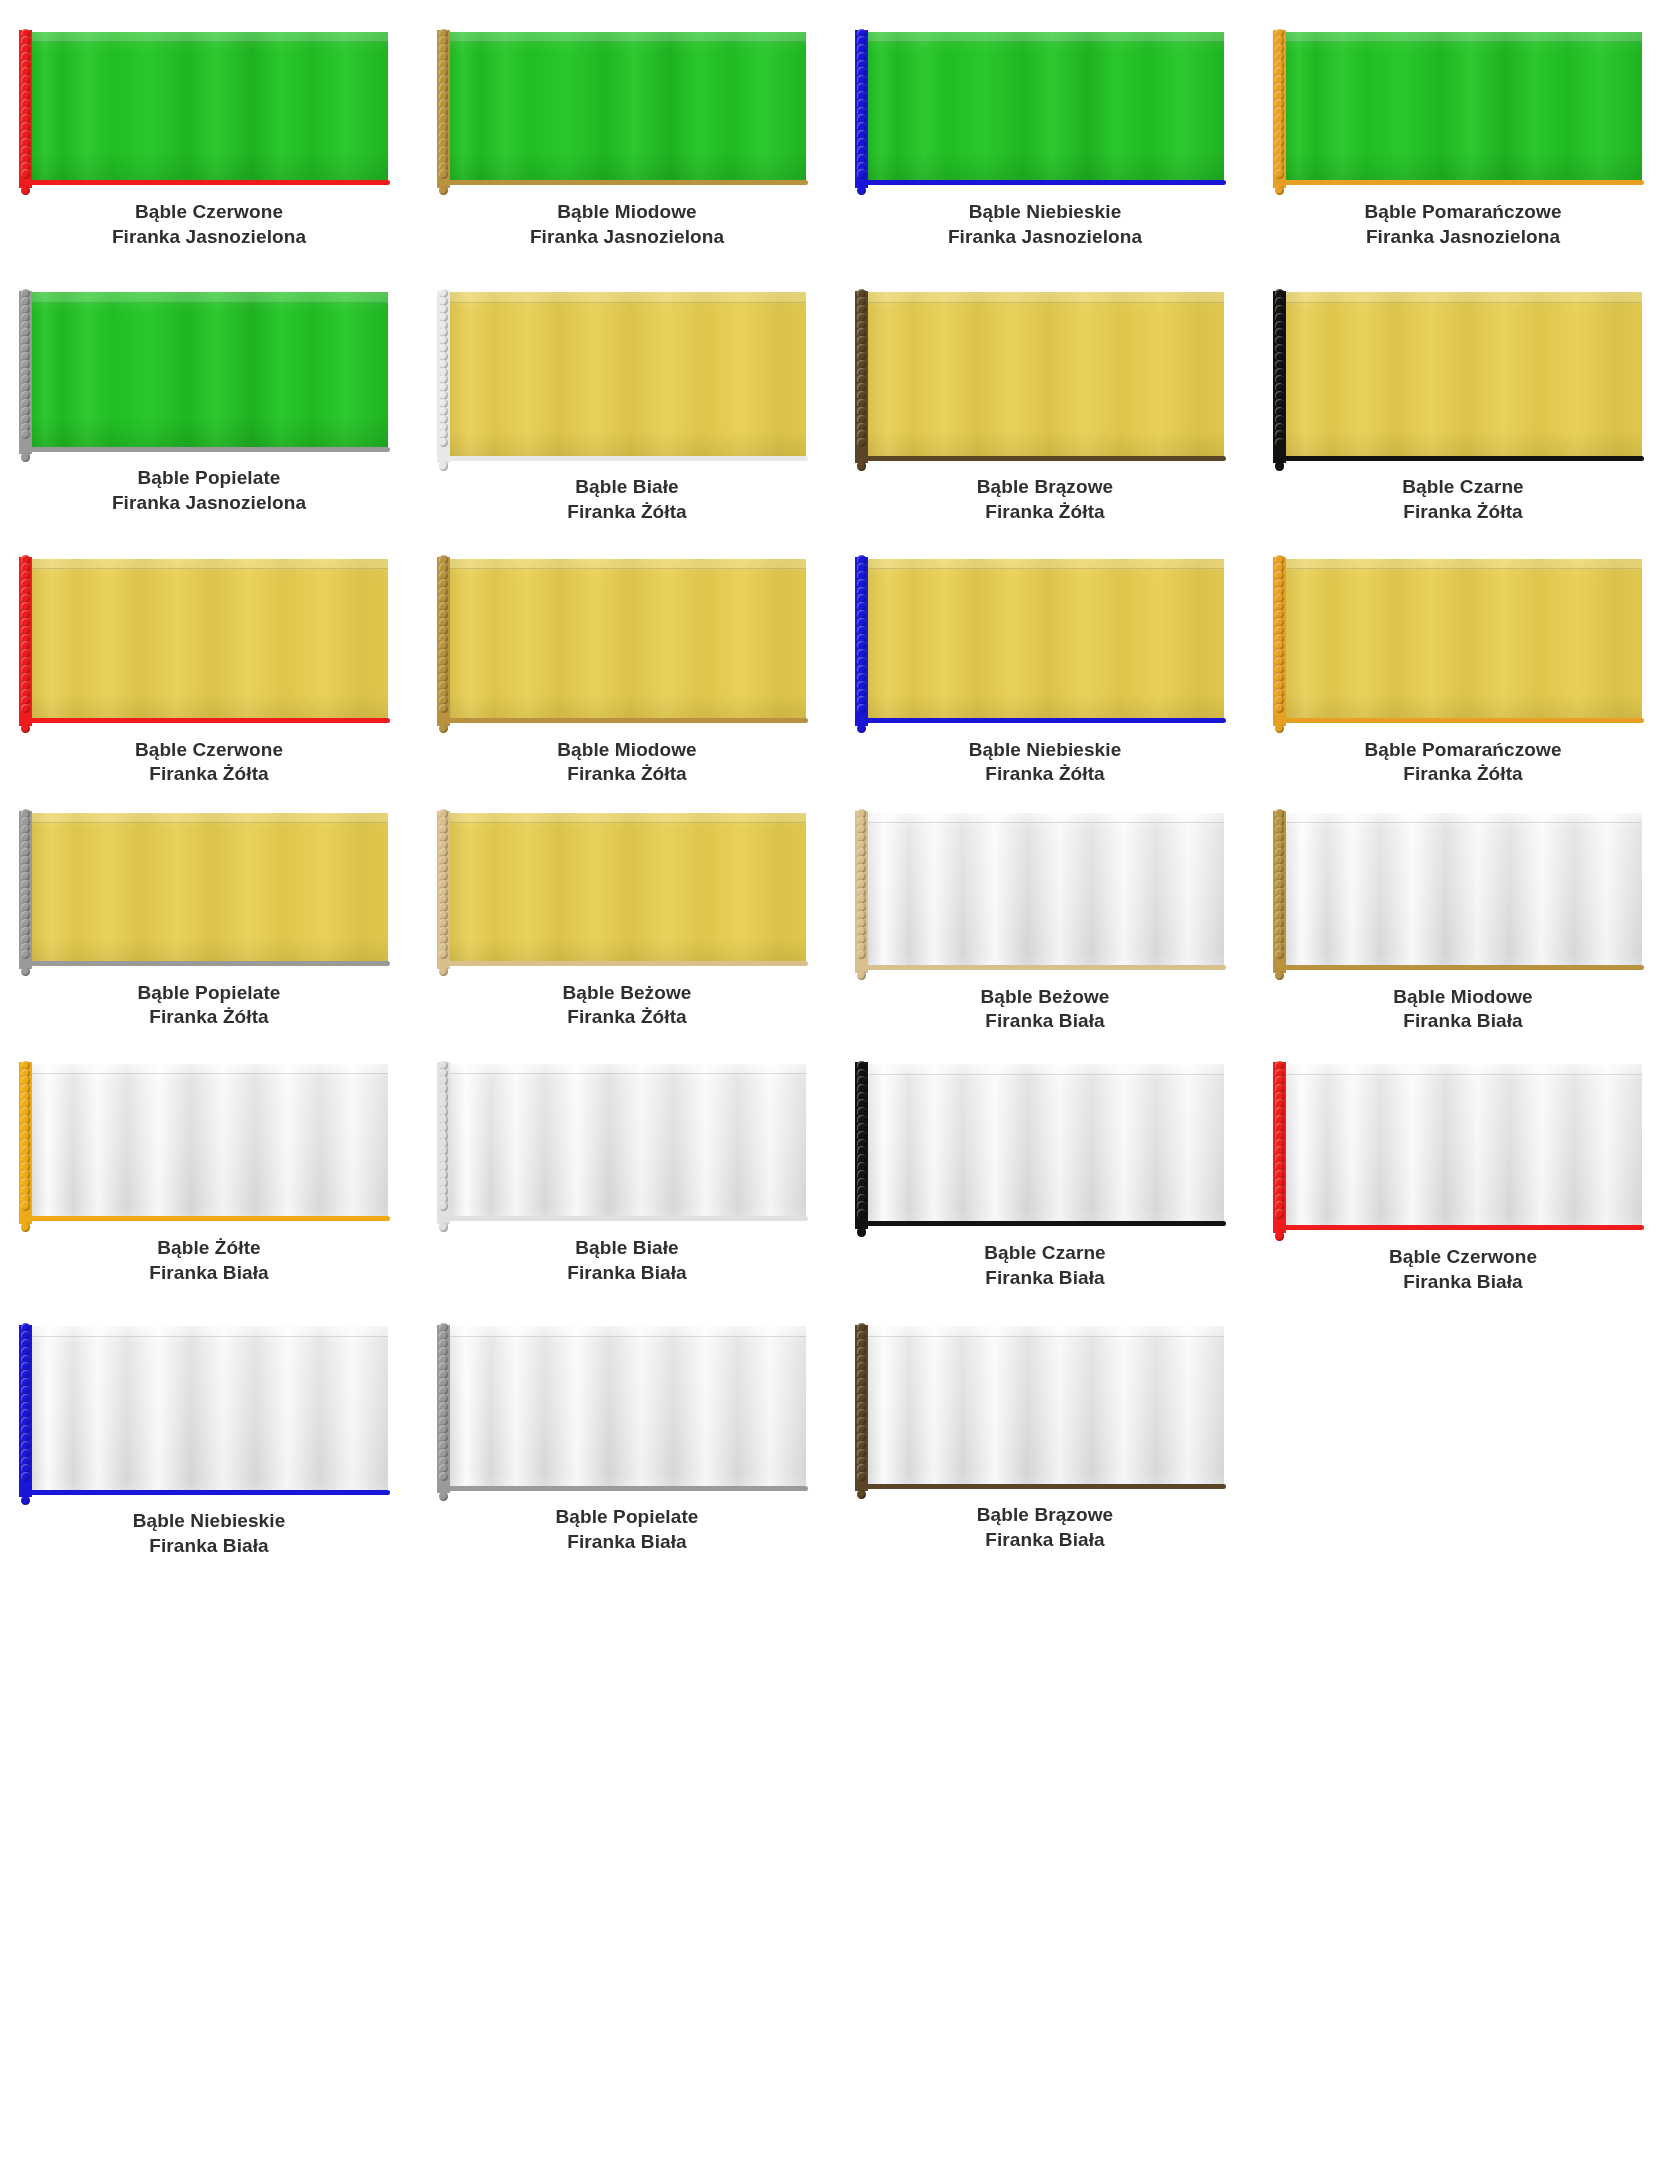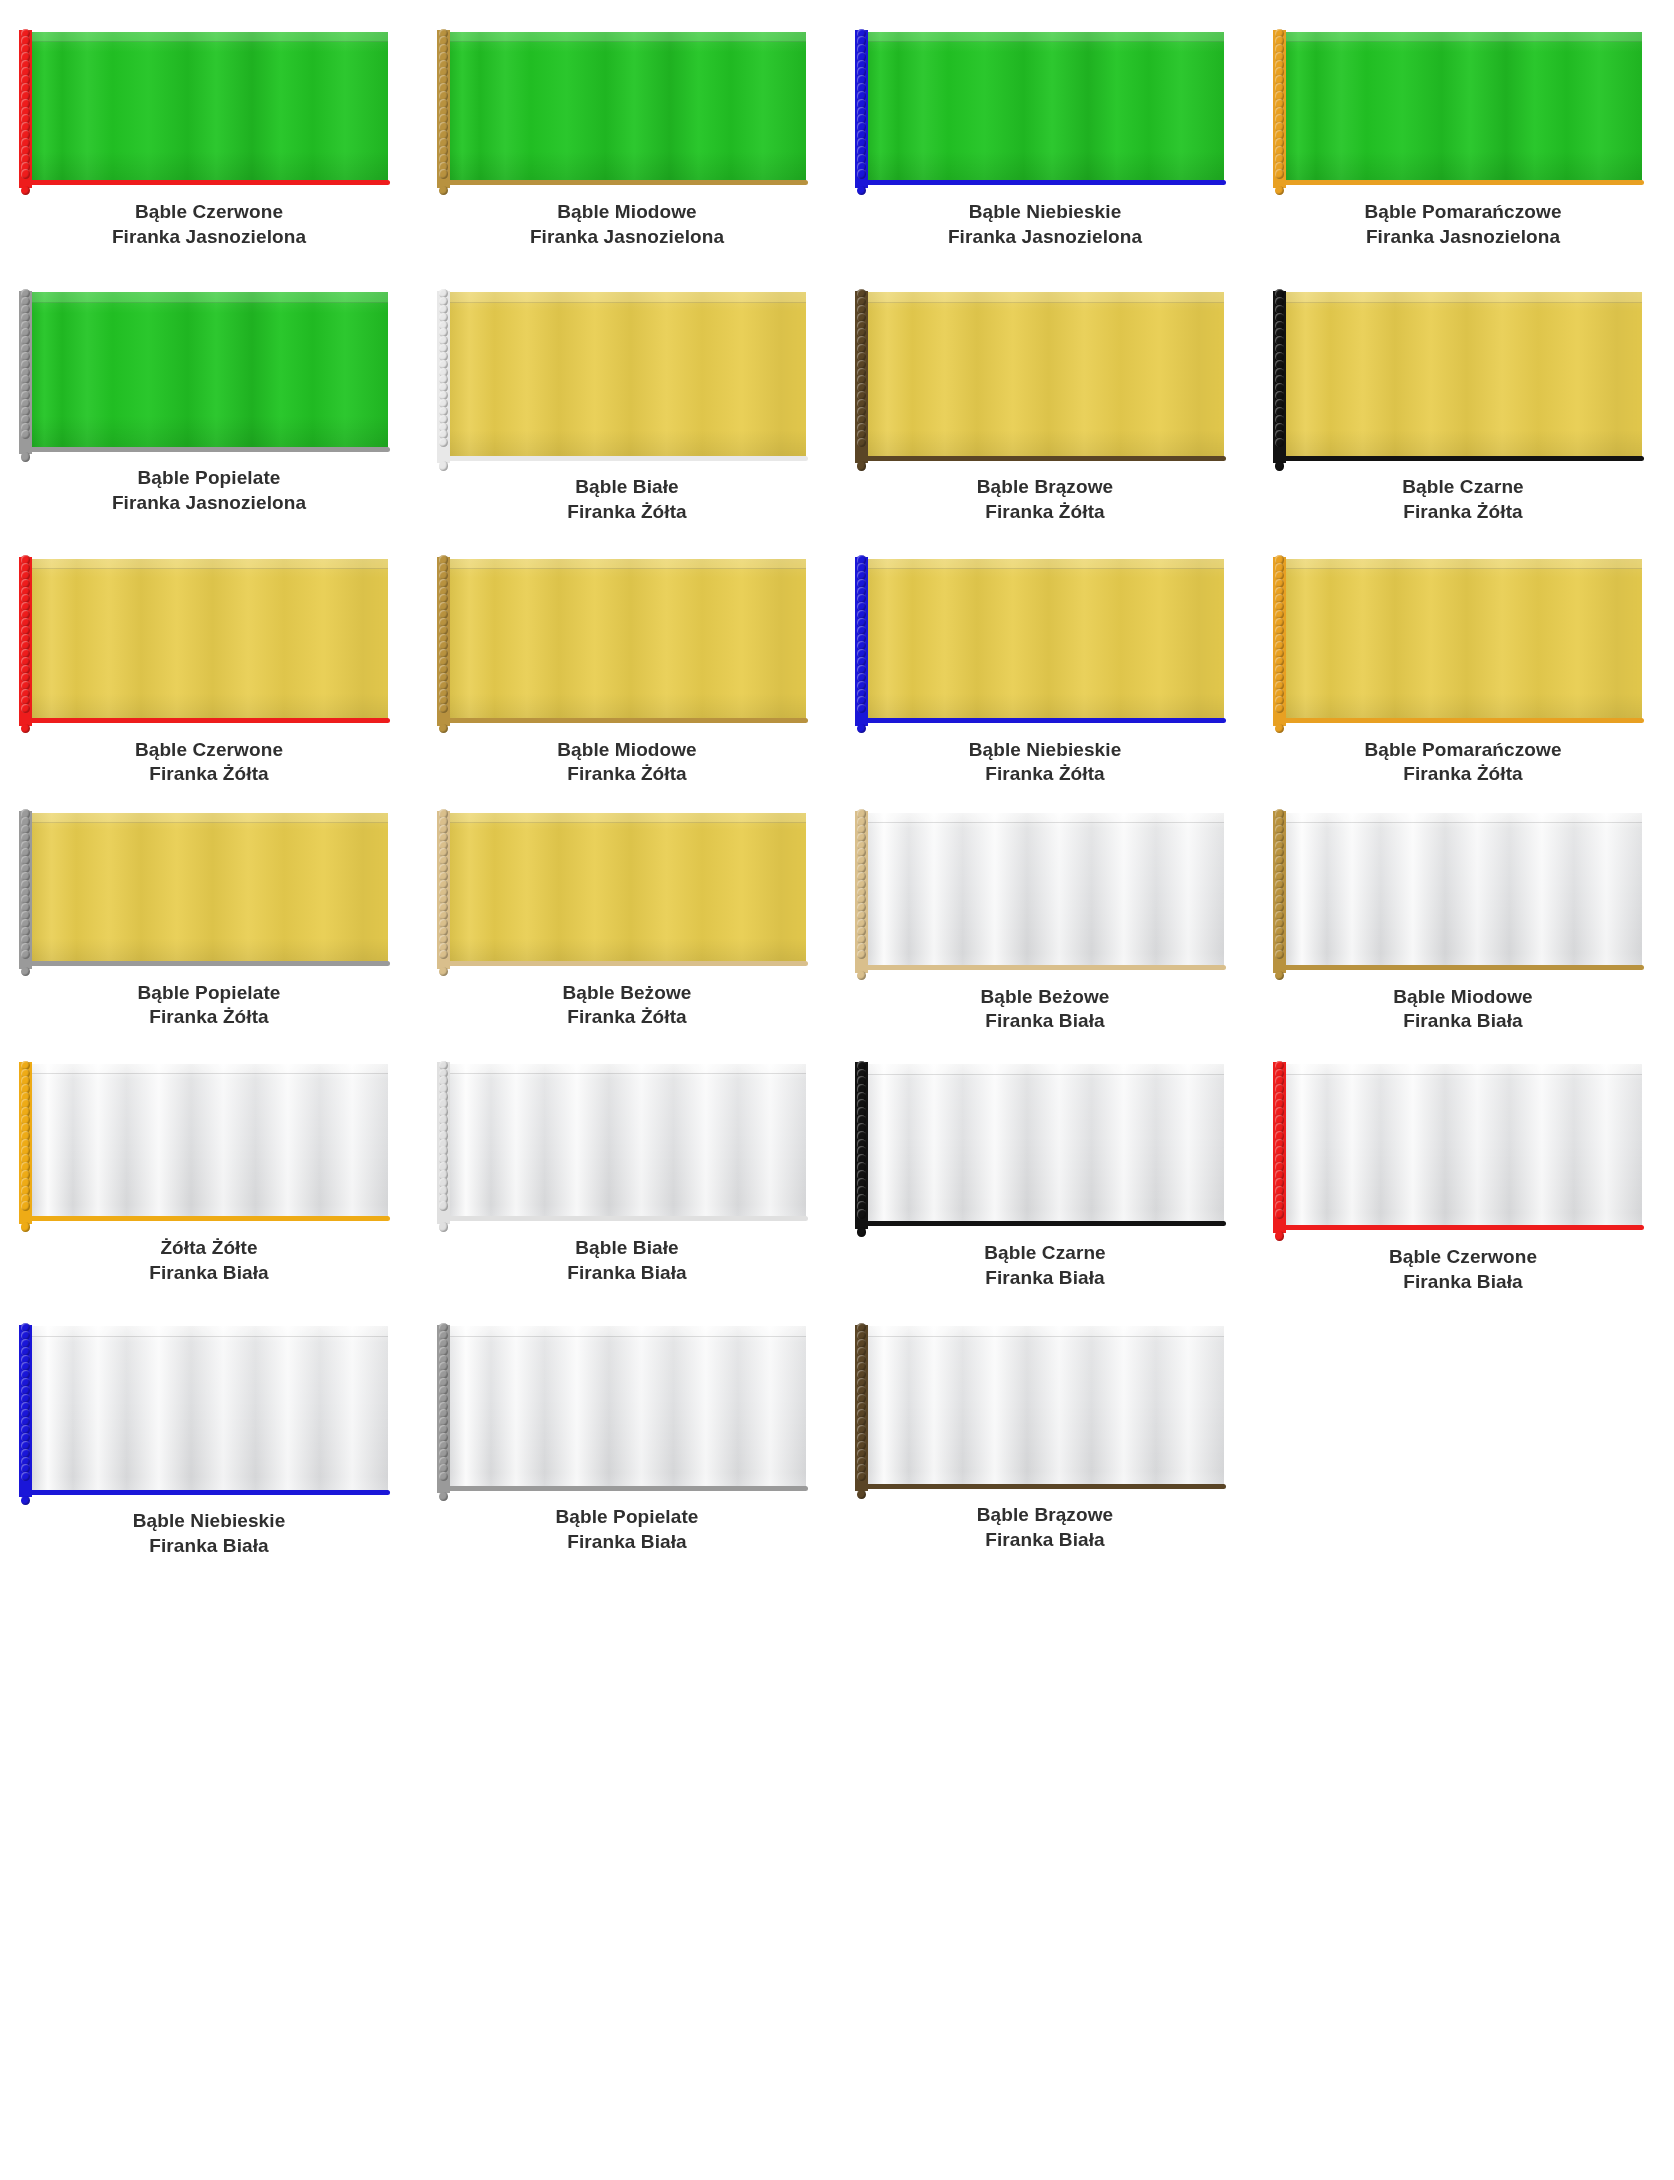--- a/index.html
+++ b/index.html
@@ -779,21 +779,21 @@
               <span class="pom" style="background: rgb(238, 171, 22); top: 108px;"></span>
               <span class="pom" style="background: rgb(238, 171, 22); top: 116px;"></span>
               <span class="pom" style="background: rgb(238, 171, 22); top: 124px;"></span>
               <span class="pom" style="background: rgb(238, 171, 22); top: 132px;"></span>
               <span class="pom" style="background: rgb(238, 171, 22); top: 139px;"></span>
               <span class="pom-tail" style="background: rgb(238, 171, 22);"></span>
             </div>
           </div>
         </div>
         <div class="caption" style="margin-top: 19px;">
-          <span class="l1">Żółta Żółte</span>
+          <span class="l1">Bąble Żółte</span>
           <span class="l2">Firanka Biała</span>
         </div>
       </div>
       <div class="cell">
         <div class="curtain-wrap">
           <div class="curtain" style="width: 358px; height: 153px;">
             <div class="fabric white"></div>
             <div class="hem"></div>
             <div class="band" style="background: rgb(224, 224, 224);"></div>
             <div class="pompoms" style="background: rgb(224, 224, 224);">

